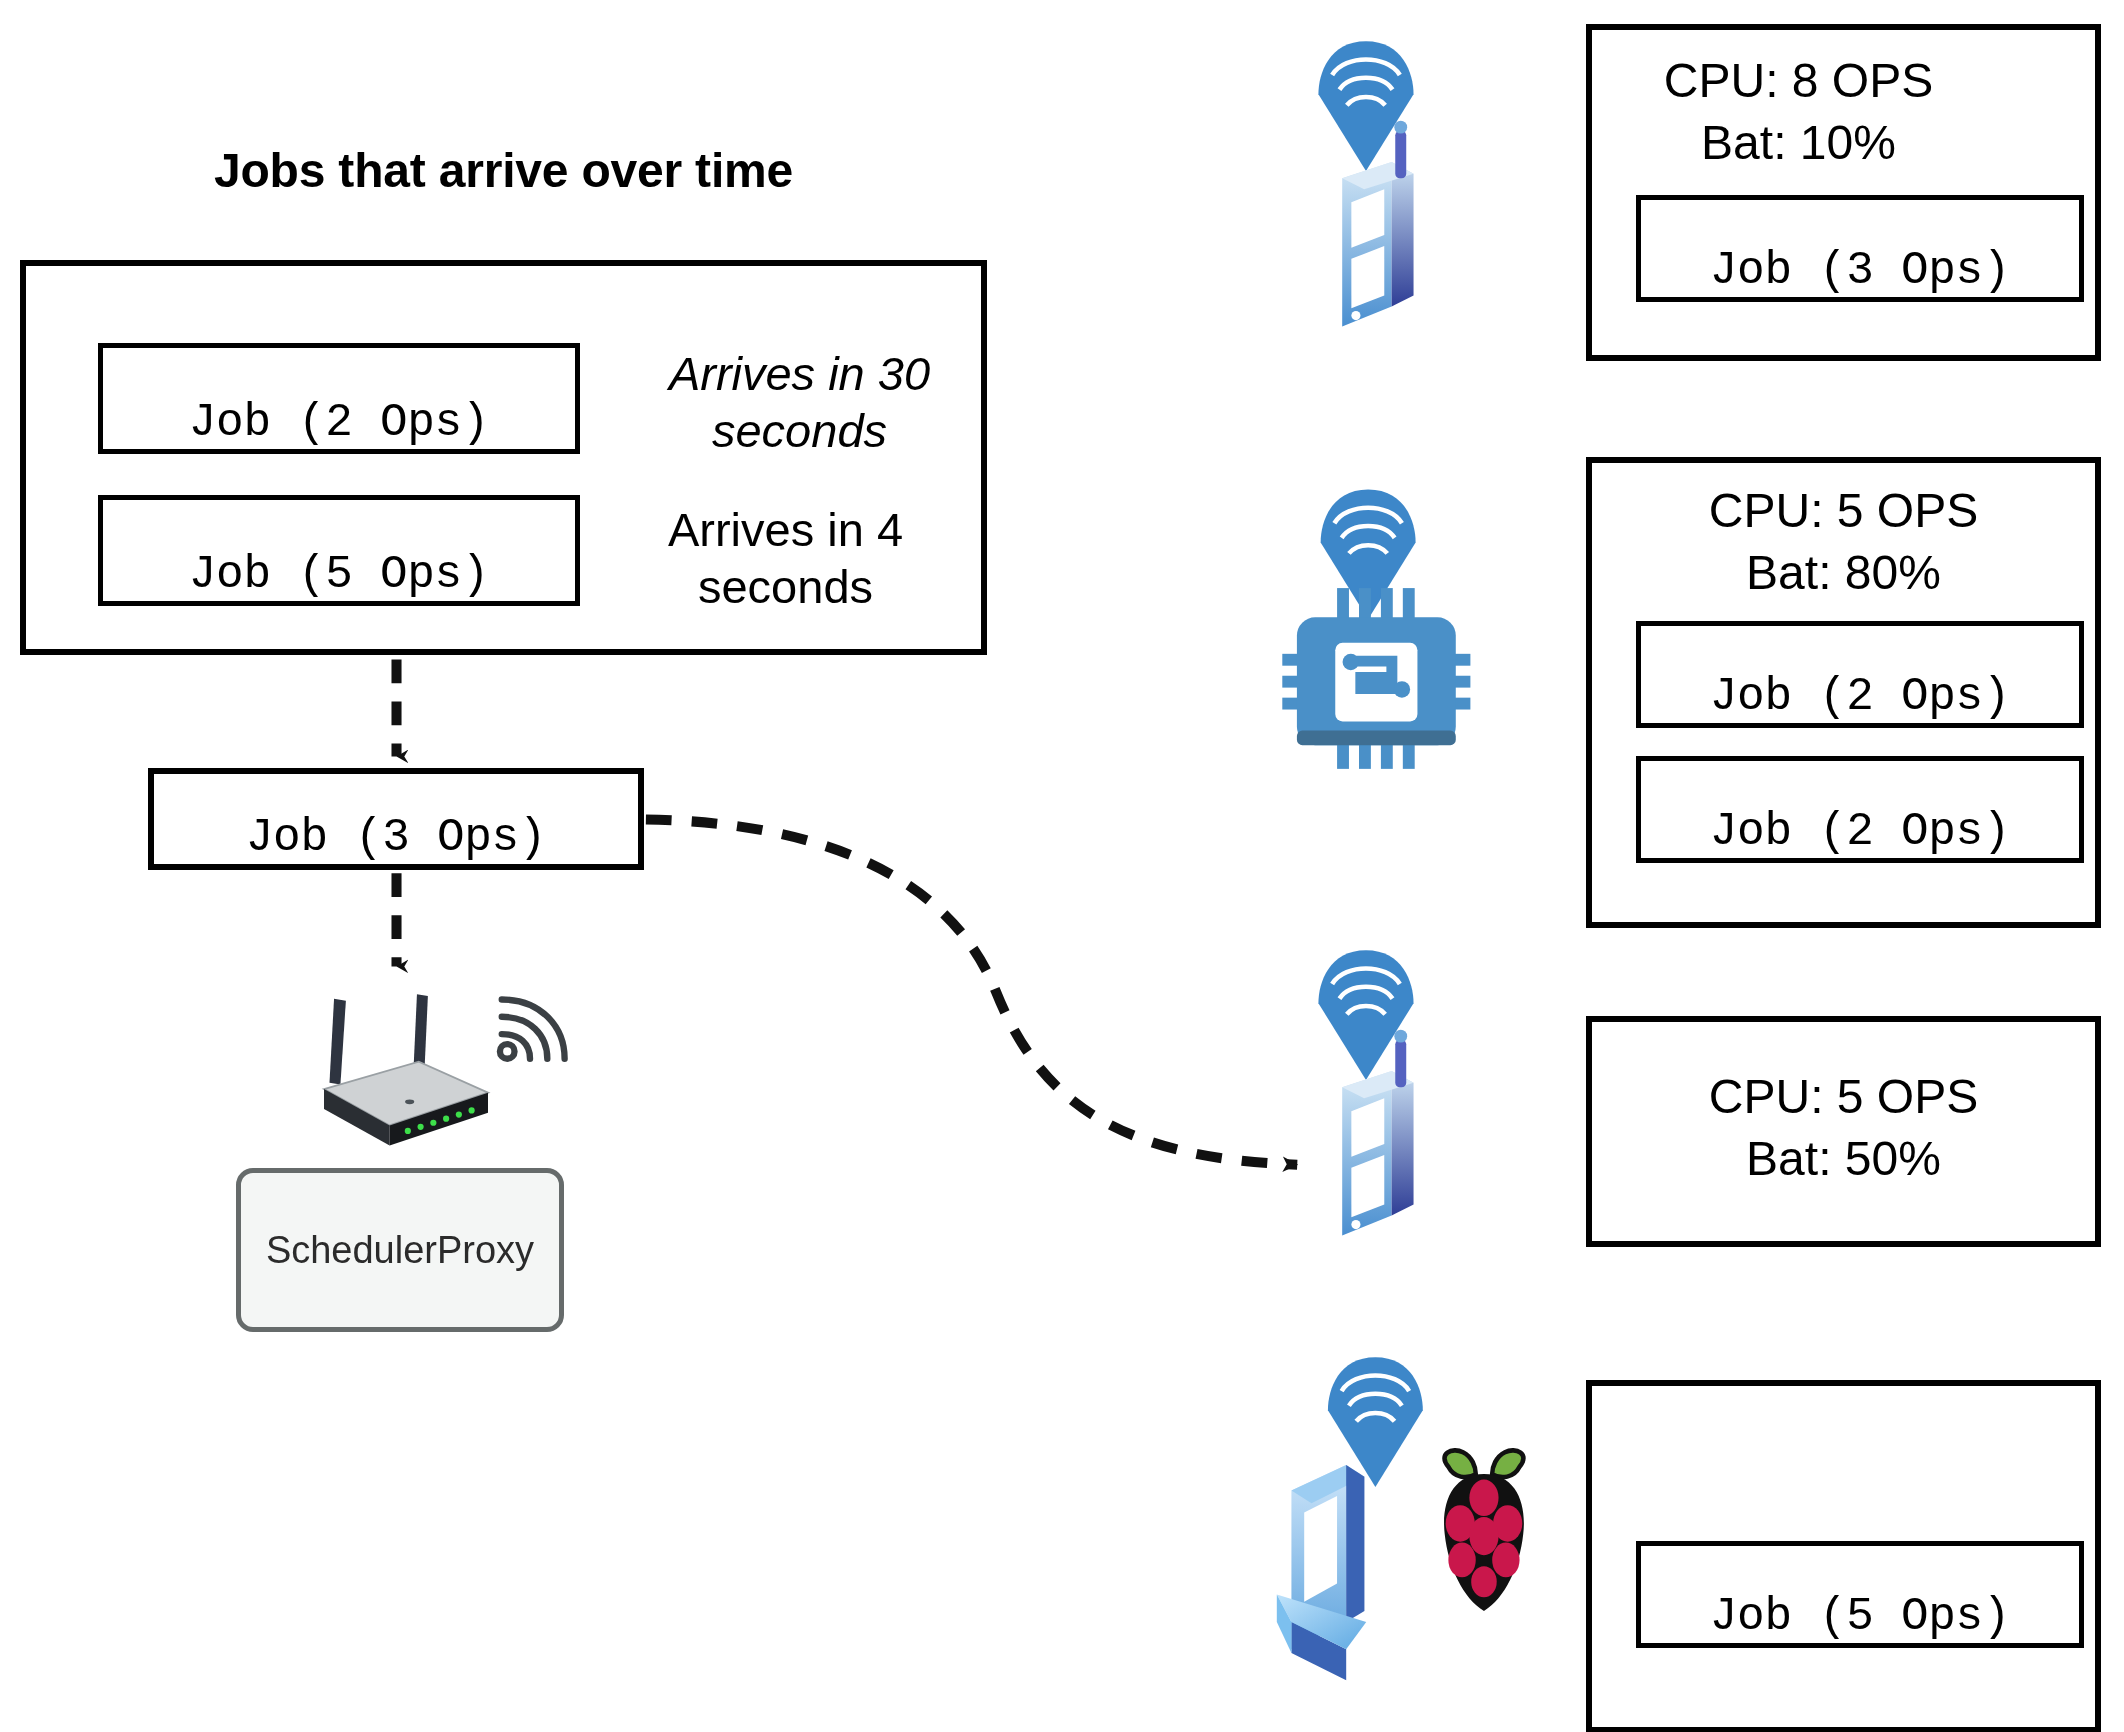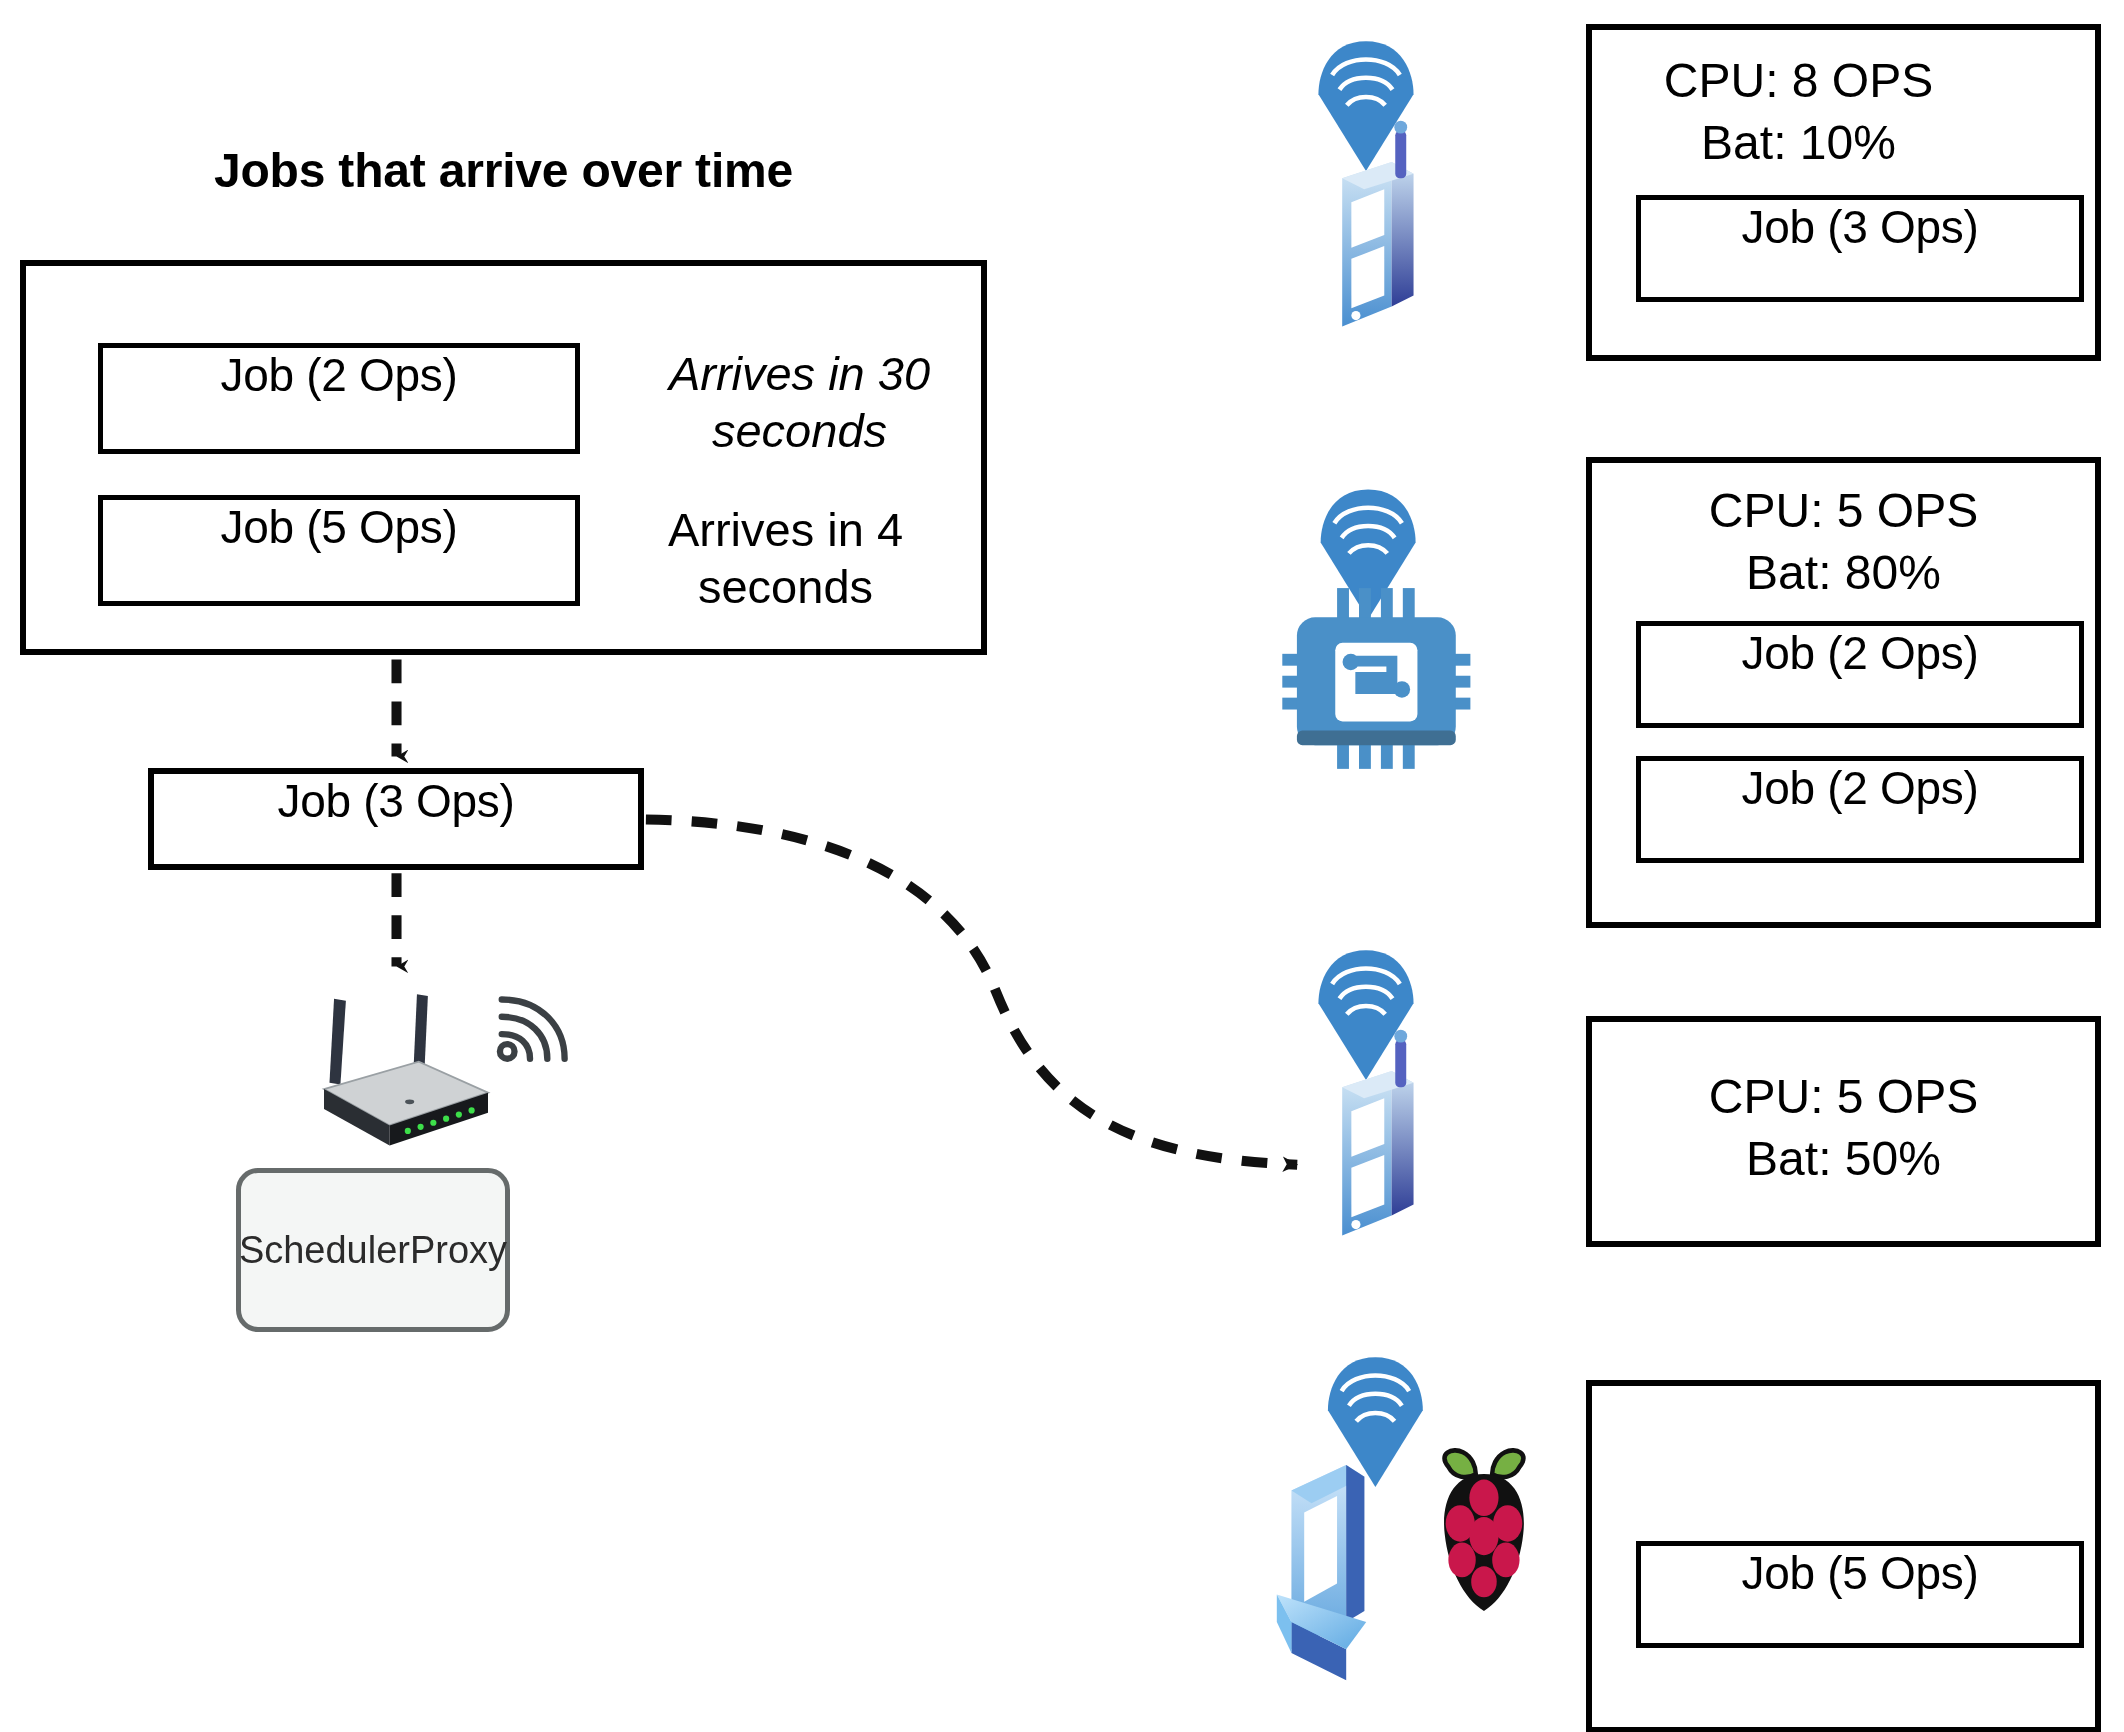--- a/index.html
+++ b/index.html
@@ -25,22 +25,23 @@
     box-sizing: border-box;
     border: 6.4px solid #000000;
     background: #ffffff;
   }
   .box-inner {
     position: absolute;
     box-sizing: border-box;
     border: 5.5px solid #000000;
     background: #ffffff;
     display: flex;
-    align-items: flex-start;
+    align-items: flex-end;
     justify-content: center;
+    font-family: Liberation Mono, monospace;
   }
   .txt {
     position: absolute;
     text-align: center;
     line-height: 1.22;
     white-space: pre-line;
   }
 
   .title-label {
     font-size: 48px;
@@ -105,21 +106,21 @@
   <div class="box-inner" style="left:98px; top:495px; width:482px; height:111px;">
     <span class="job-label">Job (5 Ops)</span>
   </div>
   <div class="txt arrives-label" style="left:603px; top:501px; width:365px;">Arrives in 4
 seconds</div>
 
   <div class="box-inner" style="left:148px; top:768px; width:496px; height:102px; border-width:6.4px;">
     <span class="job-label">Job (3 Ops)</span>
   </div>
 
-  <div class="proxy-box" style="left:236px; top:1168px; width:274px; height:164px;">
+  <div class="proxy-box" style="left:236px; top:1168px; width:328px; height:164px;border-radius:17px;">
     <span class="proxy-label">SchedulerProxy</span>
   </div>
 
   <div class="icon-holder" style="left:291px; top:987px; width:210px; height:164px;">
     <svg viewBox="0 0 230 180" width="210" height="164">
 
       <path d="M47 13 L42 105 L54 107 L60 15 Z" fill="#2e3440"></path>
       <path d="M138 8 L134 95 L146 97 L150 10 Z" fill="#2e3440"></path>
 
       <path d="M36 112 L140 82 L216 116 L108 152 Z" fill="#cfd2d4" stroke="#9aa0a4" stroke-width="2"></path>

